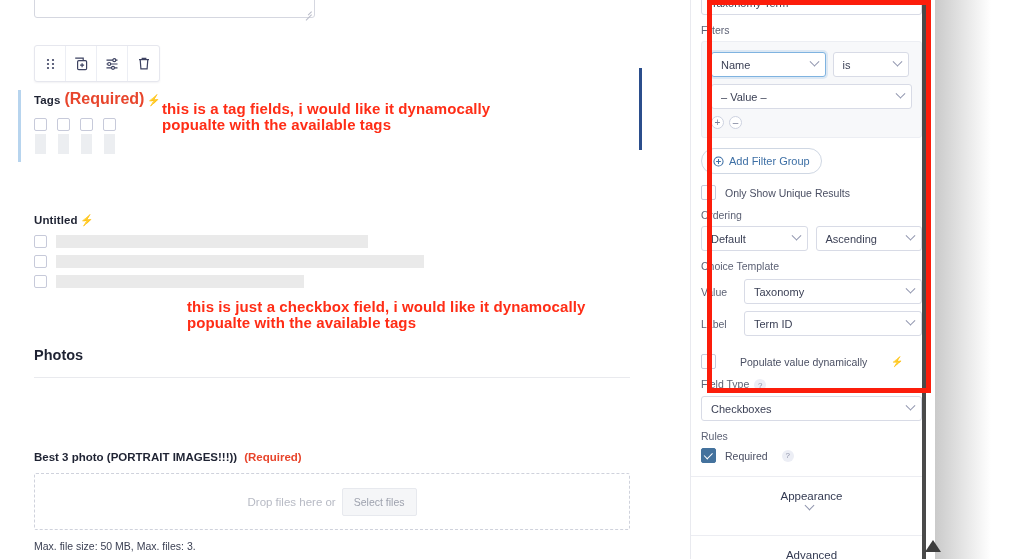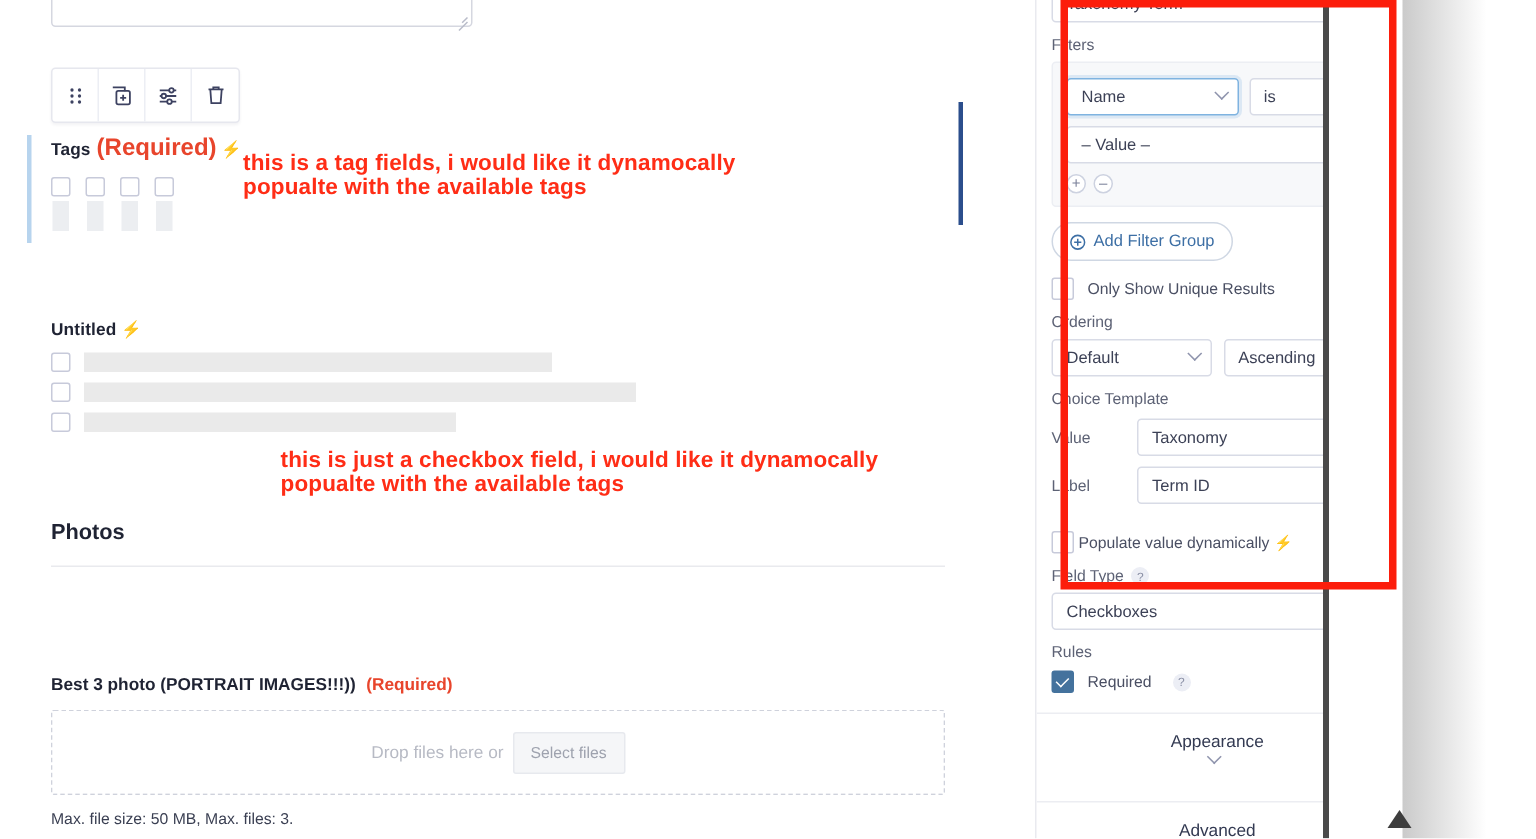--- a/index.html
+++ b/index.html
@@ -86,21 +86,21 @@
   }
   .dz-text { font-size: 11.5px; color: #b7bac4; }
   .dz-btn {
     margin-left: 6px; background: #f5f6f8; border: 1px solid #e7e9ee; border-radius: 2px;
     font-size: 10.5px; color: #9ea2ae; padding: 7px 11px; cursor: pointer;
   }
   .maxnote { position: absolute; left: 34px; top: 540px; font-size: 10.5px; color: #3a3f52; }
 
   
   .settings-panel {
-    position: absolute; left: 690px; top: 0; width: 196px; height: 559px;
+    position: absolute; left: 690px; top: 0; width: 236px; height: 559px;
     background: #fff; border-left: 1px solid #e9eaef; overflow: hidden;
   }
   .panel-inner { position: absolute; left: 0; top: -10px; width: 241px; padding: 0 10px; }
   .sp-label { font-size: 10.5px; color: #5d6275; margin: 9px 0 5px; }
   .sel {
     position: relative; width: 100%; height: 25px; border: 1px solid #d8dbe6; border-radius: 3px;
     background: #fff; display: flex; align-items: center; padding: 0 20px 0 9px;
     font-size: 11px; color: #3c4156; cursor: pointer;
   }
   .sel.focused { border-color: #7fb3e0; box-shadow: 0 0 0 2px rgba(127,179,224,.22); }
@@ -127,25 +127,25 @@
   .cb-lg.checked { background: #44729d; border-color: #44729d; display:flex; align-items:center; justify-content:center; }
   .cb-lg.checked:after {
     content:""; width: 7px; height: 4px; border-left: 1.8px solid #fff; border-bottom: 1.8px solid #fff;
     transform: rotate(-45deg) translate(0px,-1px);
   }
   .cb-txt { font-size: 10.5px; color: #4a4f63; }
 
   .two-col { display: flex; gap: 8px; }
   .two-col .sel { width: 50%; }
 
-  .kv-row { display: flex; align-items: center; gap: 23px; margin-top: 7px; }
+  .kv-row { display: flex; align-items: center; gap: 9px; margin-top: 7px; }
   .kv-key { font-size: 10.5px; color: #5d6275; width: 34px; flex: 0 0 34px; }
   .kv-row .sel { flex: 1; }
 
-  .pop-row { display: flex; align-items: center; gap: 3px; margin-top: 18px; }
+  .pop-row { display: flex; align-items: center; gap: 24px; margin-top: 18px; }
   .pop-txt { font-size: 10.5px; color: #4a4f63; }
   .bolt-blue { color: #3b82e0; font-size: 10px; }
 
   .help-dot {
     display: inline-flex; align-items: center; justify-content: center;
     width: 12px; height: 12px; border-radius: 50%; background: #eceef5;
     color: #8a8fa5; font-size: 8px; margin-left: 5px; vertical-align: middle;
   }
   .panel-divider { height: 1px; background: #ecedf2; margin: 13px -10px 0; }
   .accordion {

